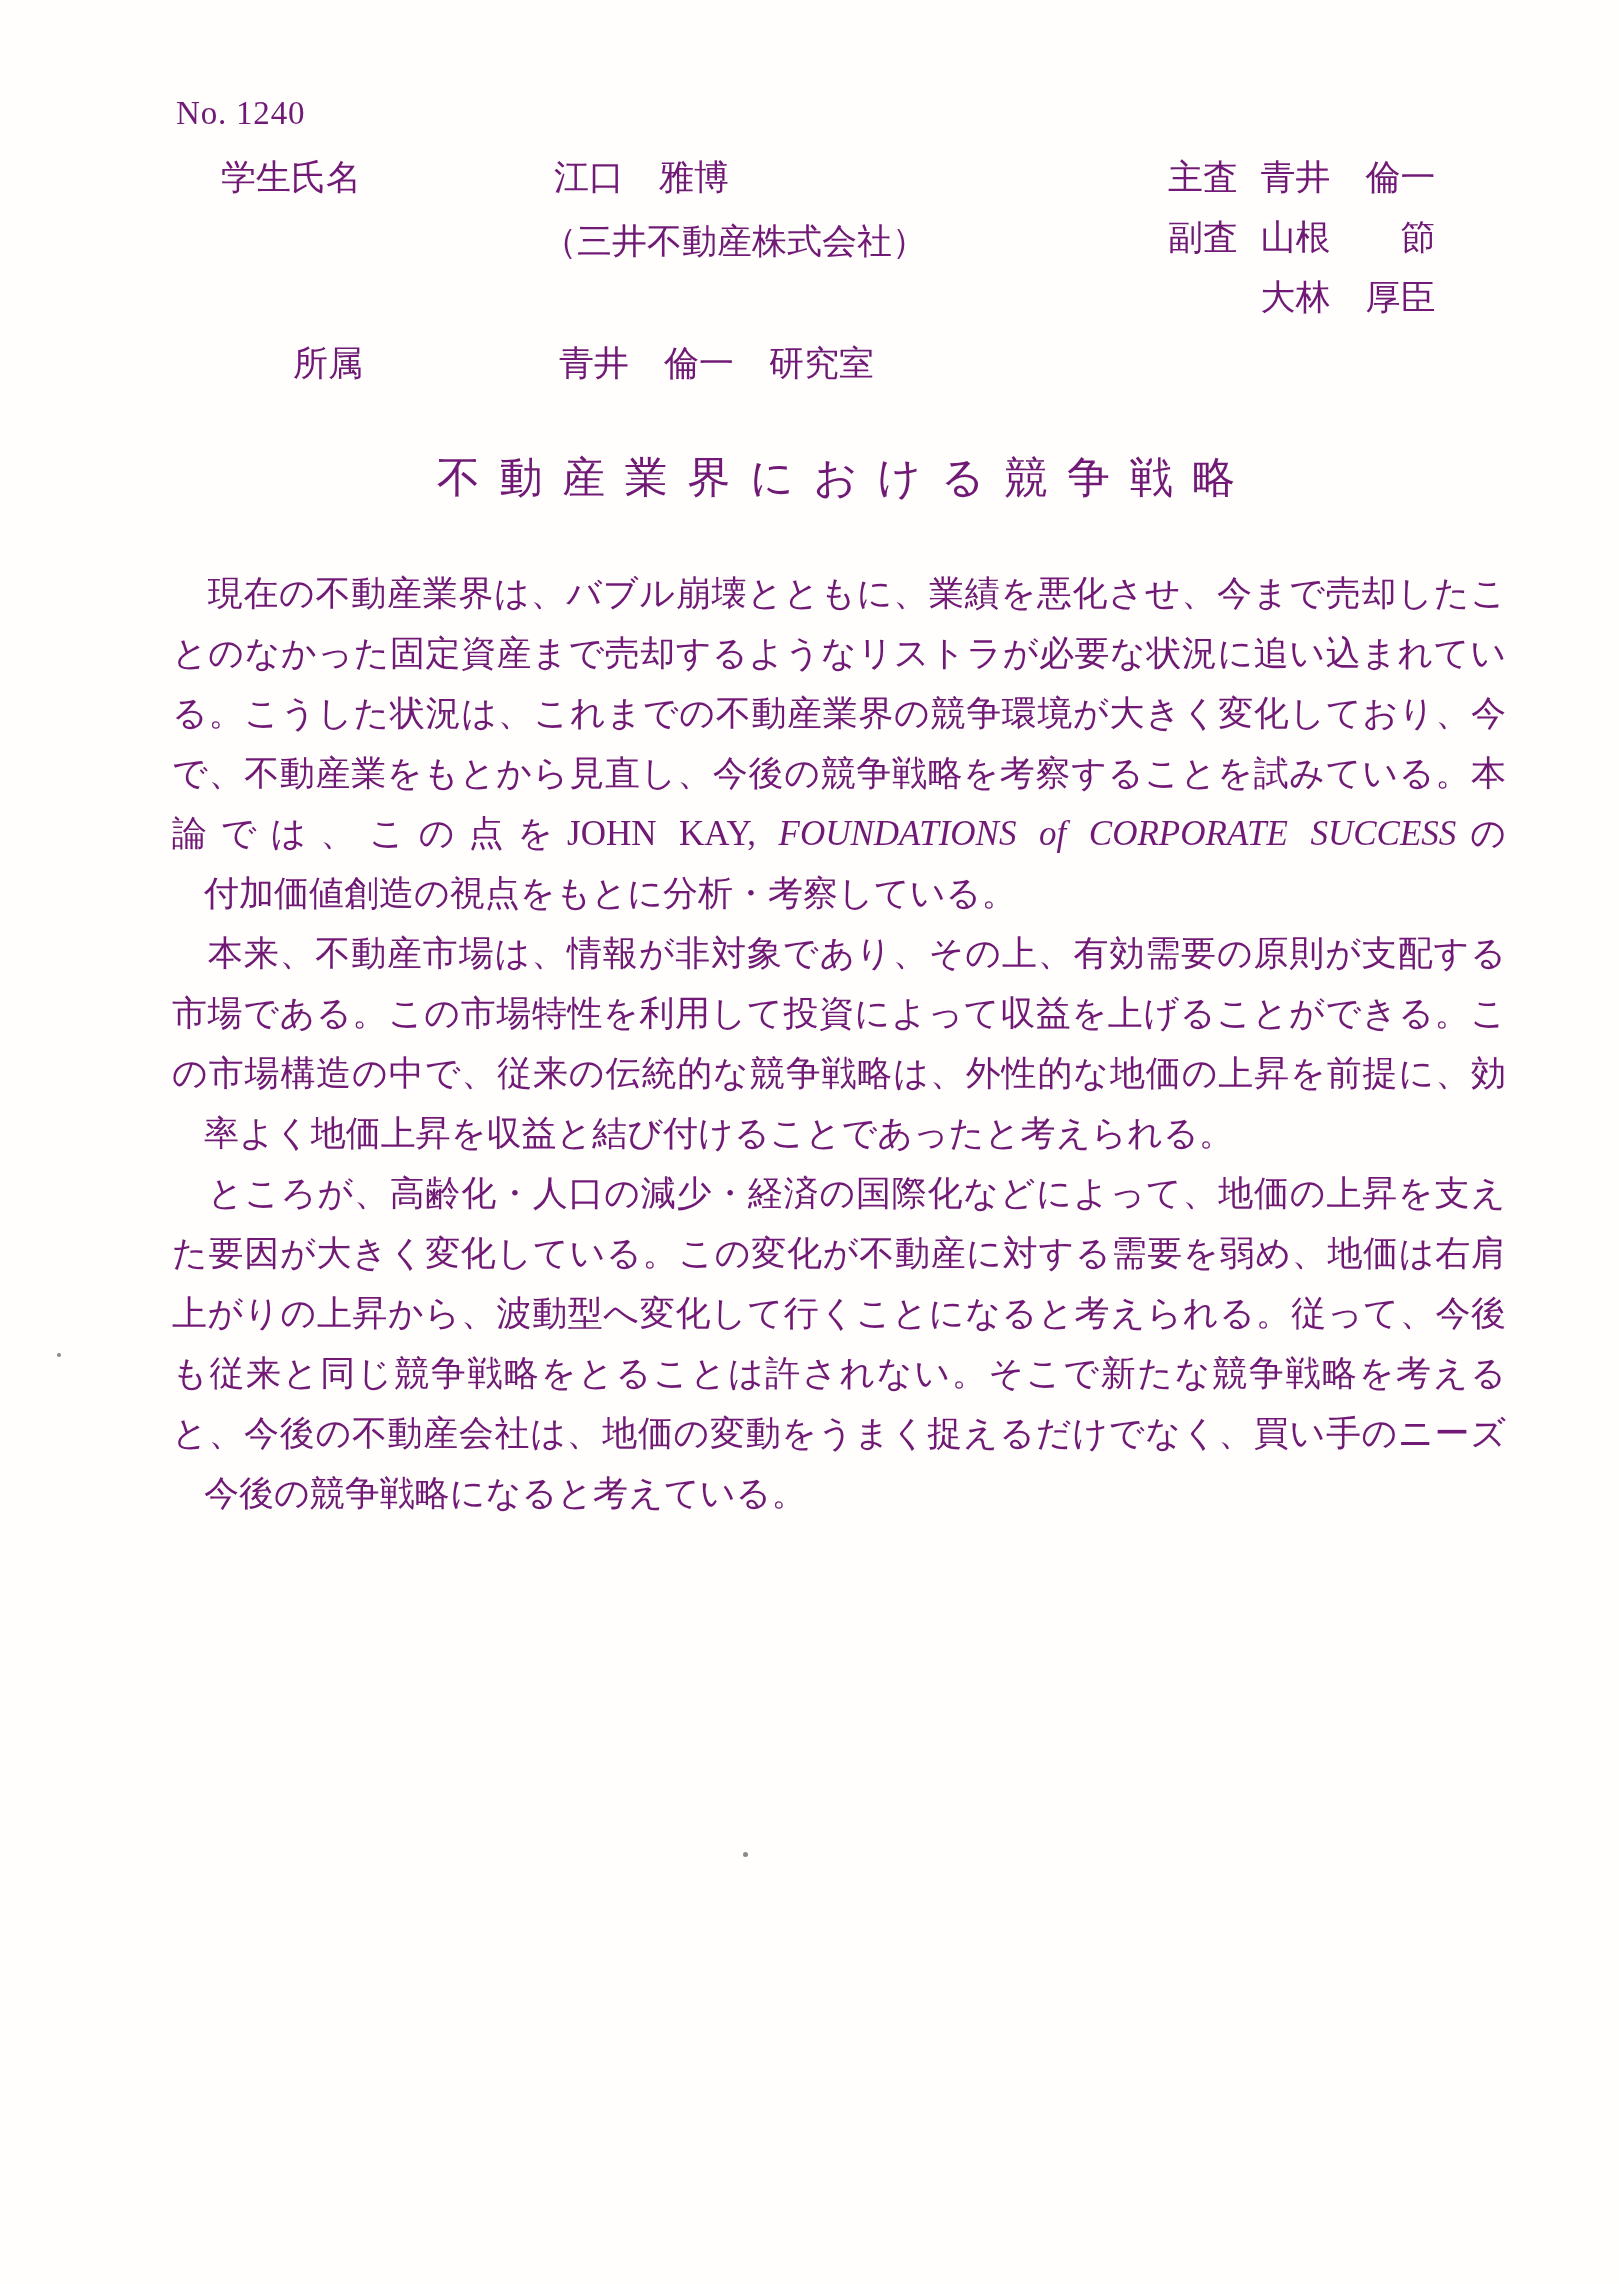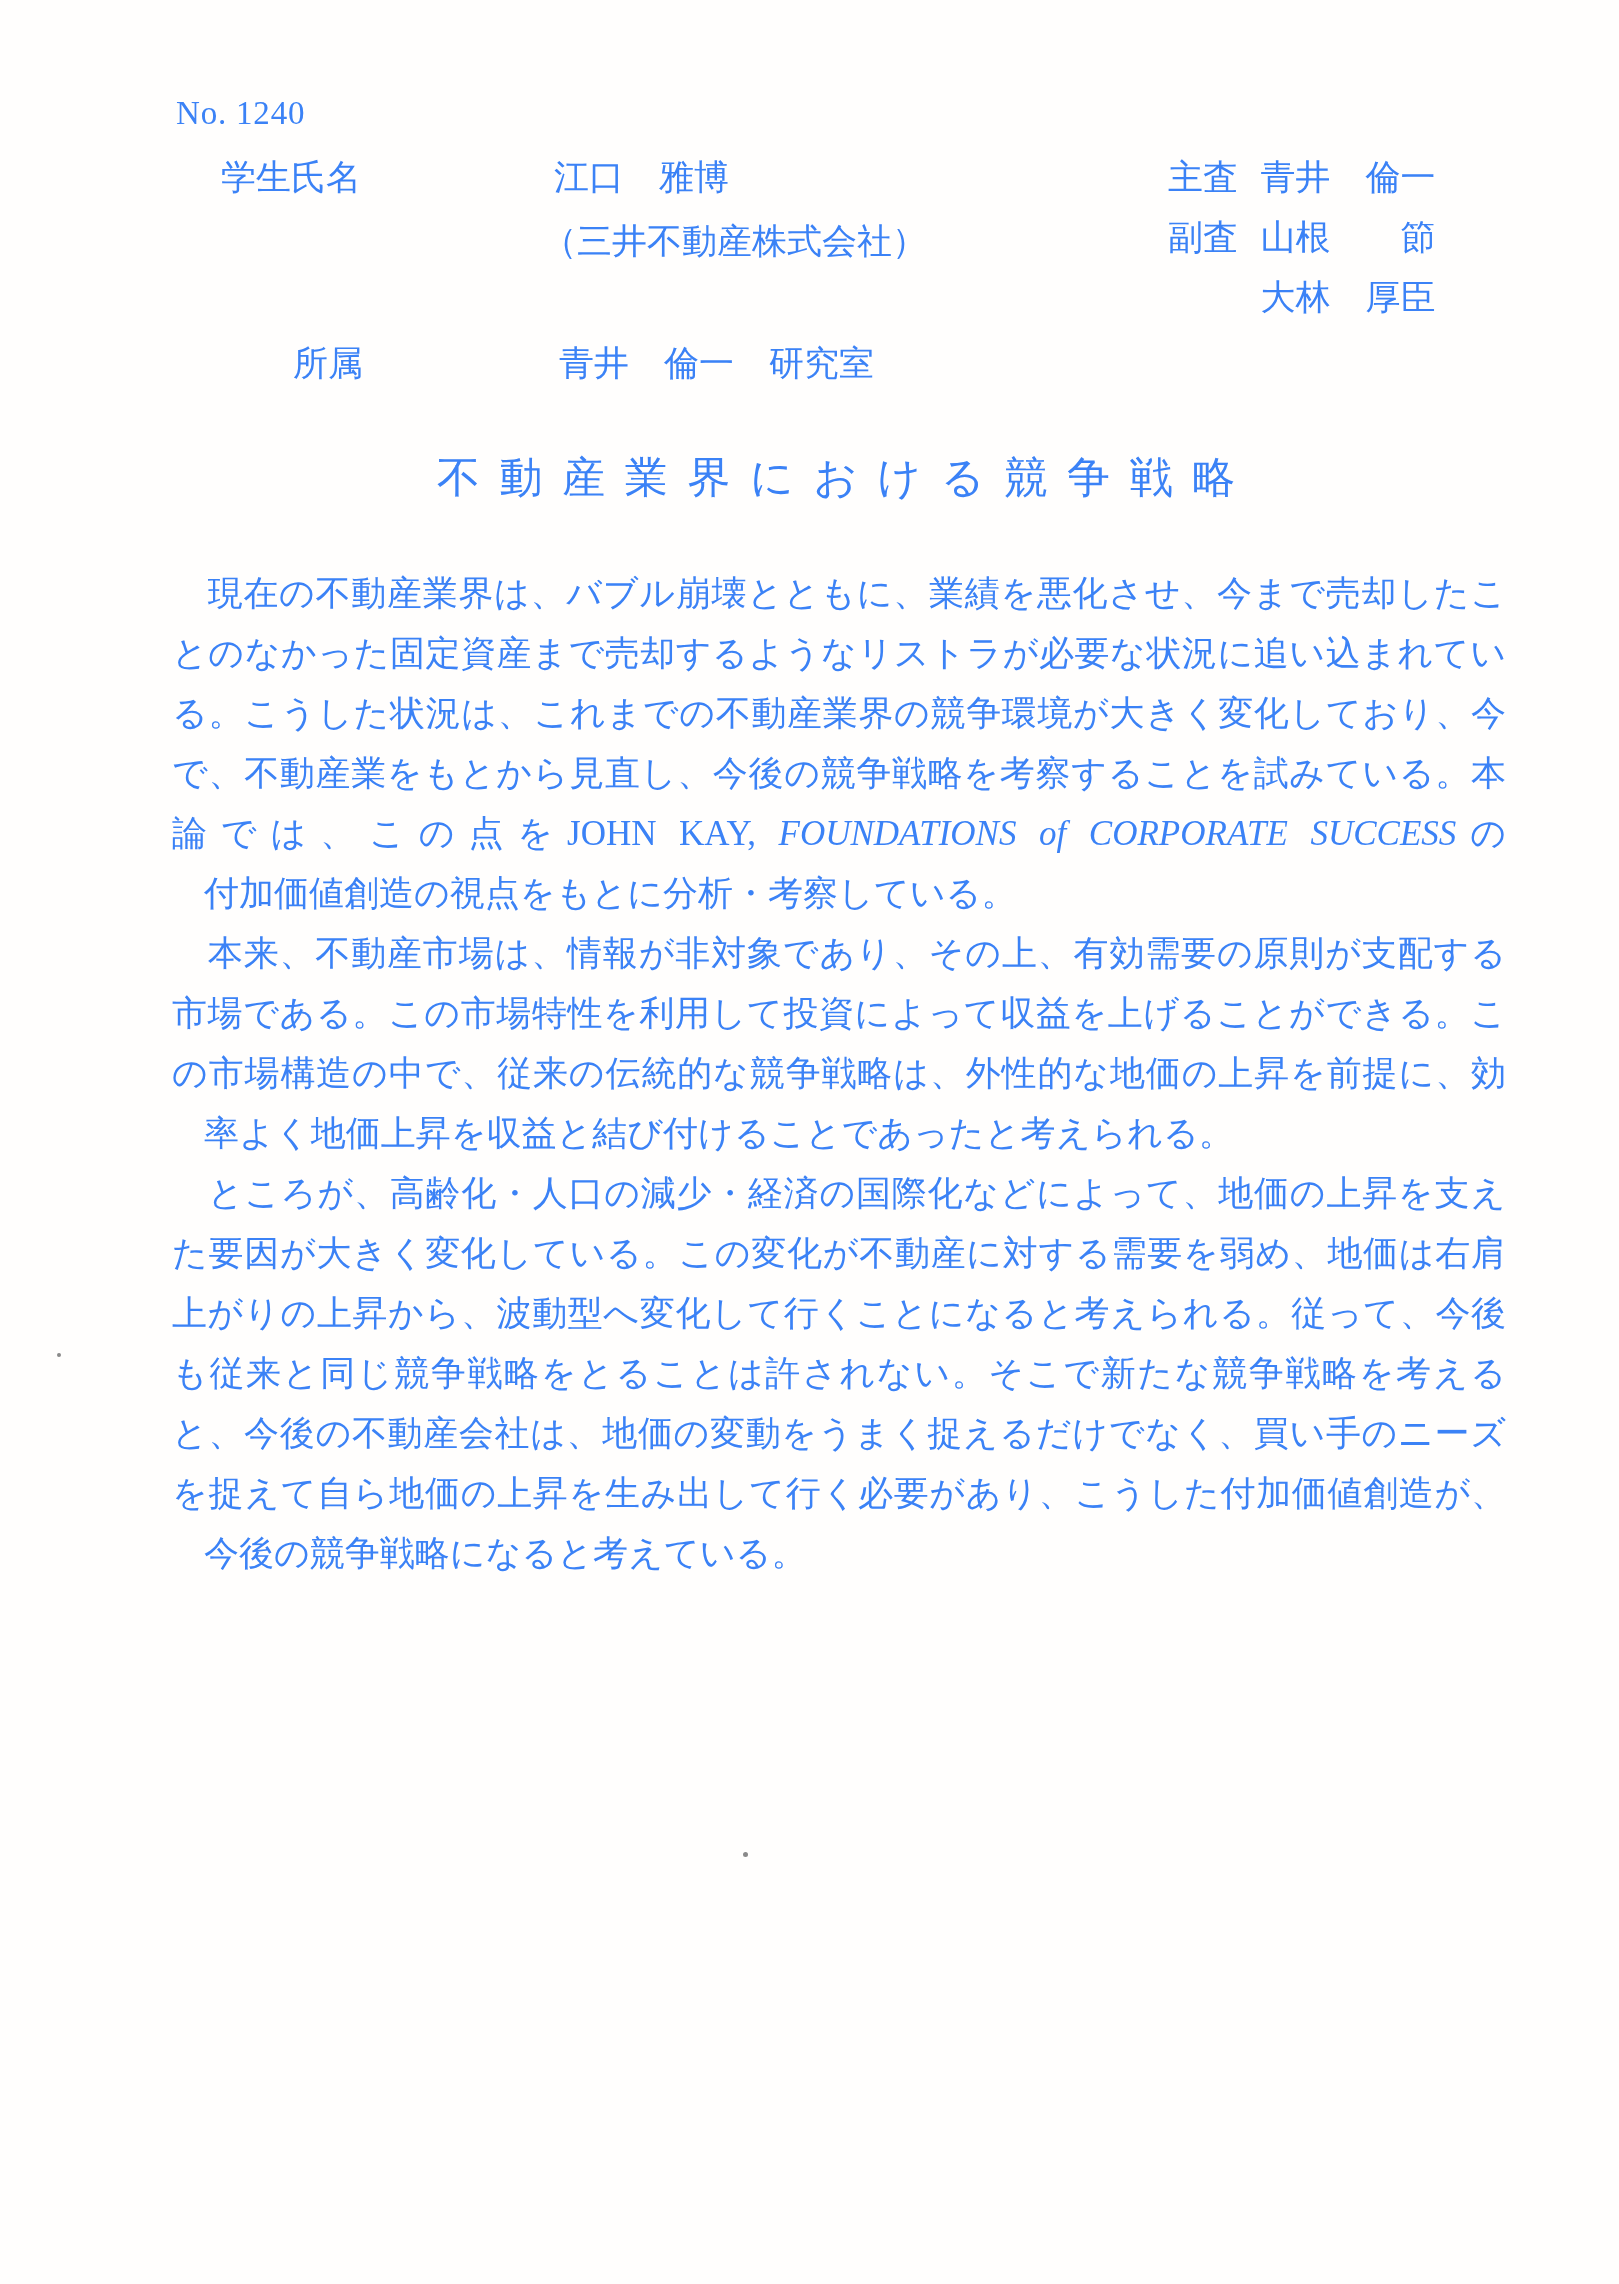--- a/index.html
+++ b/index.html
@@ -7,21 +7,21 @@
     padding: 0;
     background: #ffffff;
   }
   .page {
     position: relative;
     width: 1619px;
     height: 2284px;
     background: #fffefd;
     overflow: hidden;
     font-family: "Liberation Serif", "DejaVu Serif", serif;
-    color: #3b82f6;
+    color: #701a75;
   }
   .abs { position: absolute; white-space: pre; }
 
   .doc-number {
     left: 176px; top: 95px;
     font-size: 33px;
     letter-spacing: 0.8px;
   }
 
   .hdr { font-size: 35px; }
@@ -122,21 +122,20 @@
     <div class="bline para-end">付加価値創造の視点をもとに分析・考察している。</div>
     <div class="bline">　本来、不動産市場は、情報が非対象であり、その上、有効需要の原則が支配する</div>
     <div class="bline">市場である。この市場特性を利用して投資によって収益を上げることができる。こ</div>
     <div class="bline">の市場構造の中で、従来の伝統的な競争戦略は、外性的な地価の上昇を前提に、効</div>
     <div class="bline para-end">率よく地価上昇を収益と結び付けることであったと考えられる。</div>
     <div class="bline">　ところが、高齢化・人口の減少・経済の国際化などによって、地価の上昇を支え</div>
     <div class="bline">た要因が大きく変化している。この変化が不動産に対する需要を弱め、地価は右肩</div>
     <div class="bline">上がりの上昇から、波動型へ変化して行くことになると考えられる。従って、今後</div>
     <div class="bline">も従来と同じ競争戦略をとることは許されない。そこで新たな競争戦略を考える</div>
     <div class="bline">と、今後の不動産会社は、地価の変動をうまく捉えるだけでなく、買い手のニーズ</div>
-    <div class="bline">を捉えて自ら地価の上昇を生み出して行く必要があり、こうした付加価値創造が、</div>
     <div class="bline para-end">今後の競争戦略になると考えている。</div>
   </div>
 
 
   <div class="speck speck-1"></div>
   <div class="speck speck-2"></div>
 
 </div>
 
 

